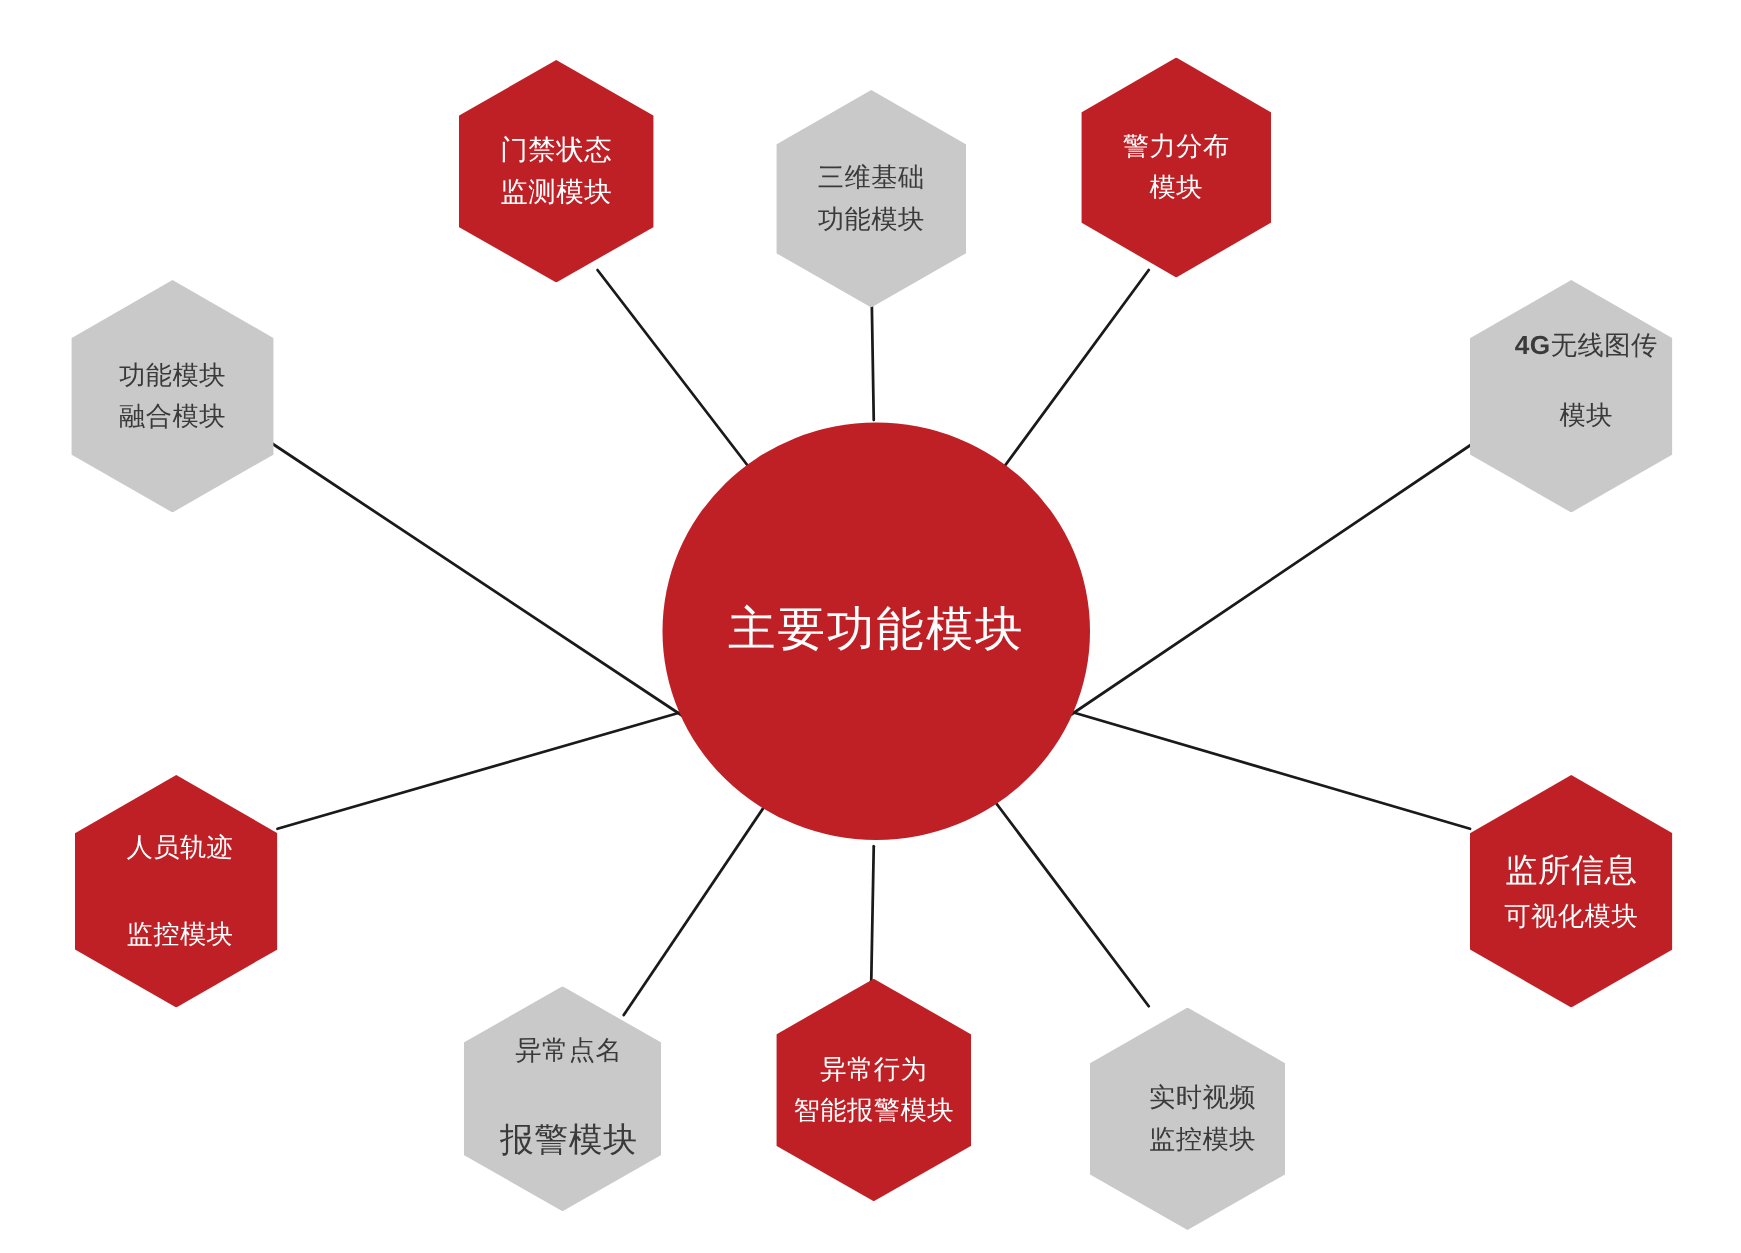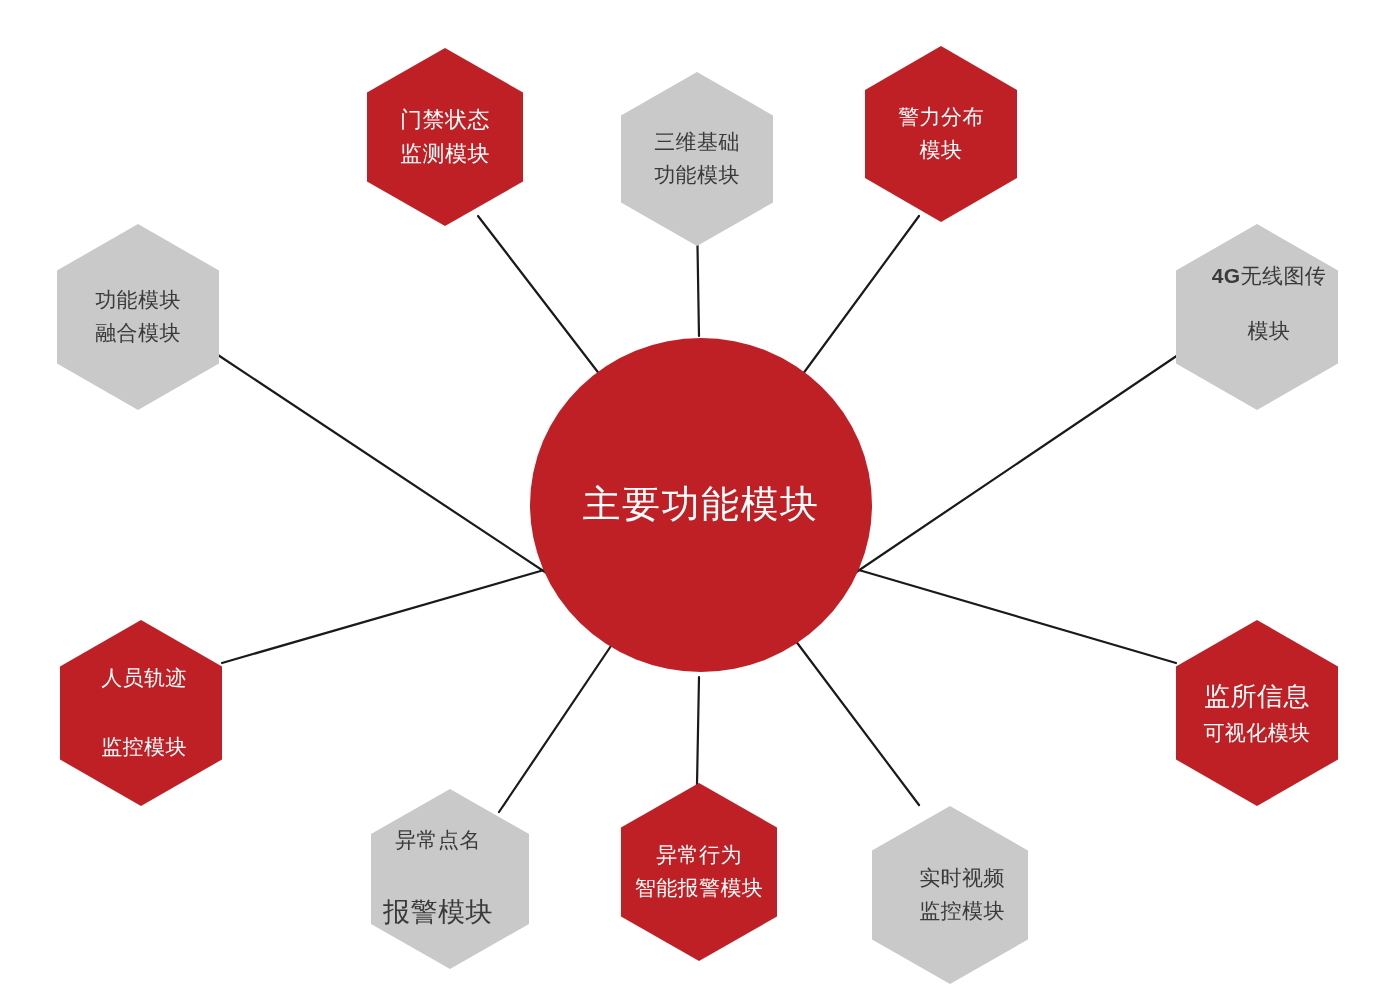--- a/index.html
+++ b/index.html
@@ -163,21 +163,21 @@
       <div class="line" style="font-size:21px;">监控模块</div>
     </div>
 
     <div class="hex-node red" style="left:1176px; top:620px; width:162px; height:186px;"></div>
     <div class="hex-label red-text" style="left:1176px; top:620px; width:162px; height:186px;">
       <div class="line" style="font-size:26px;">监所信息</div>
       <div class="line" style="font-size:21px;">可视化模块</div>
     </div>
 
     <div class="hex-node gray" style="left:371px; top:789px; width:158px; height:180px;"></div>
-    <div class="hex-label gray-text" style="left:371px; top:789px; width:134px; height:180px;">
+    <div class="hex-label gray-text" style="left:388px; top:789px; width:134px; height:180px;">
       <div class="line" style="font-size:21px;">异常点名</div>
       <div class="line" style="font-size:27px;margin-top:36px;">报警模块</div>
     </div>
 
     <div class="hex-node red" style="left:621px; top:783px; width:156px; height:178px;"></div>
     <div class="hex-label red-text" style="left:611px; top:783px; width:176px; height:178px;">
       <div class="line" style="font-size:21px;">异常行为</div>
       <div class="line" style="font-size:21px;">智能报警模块</div>
     </div>
 

